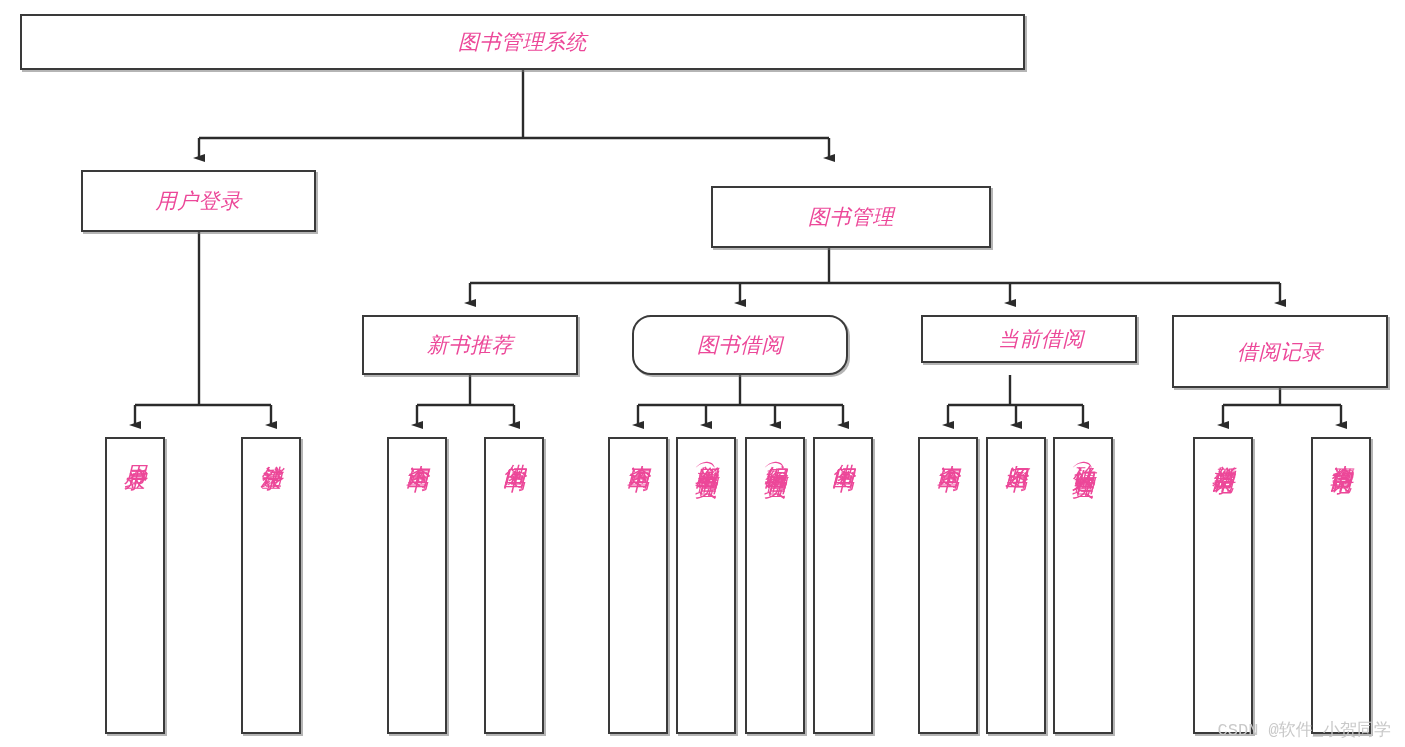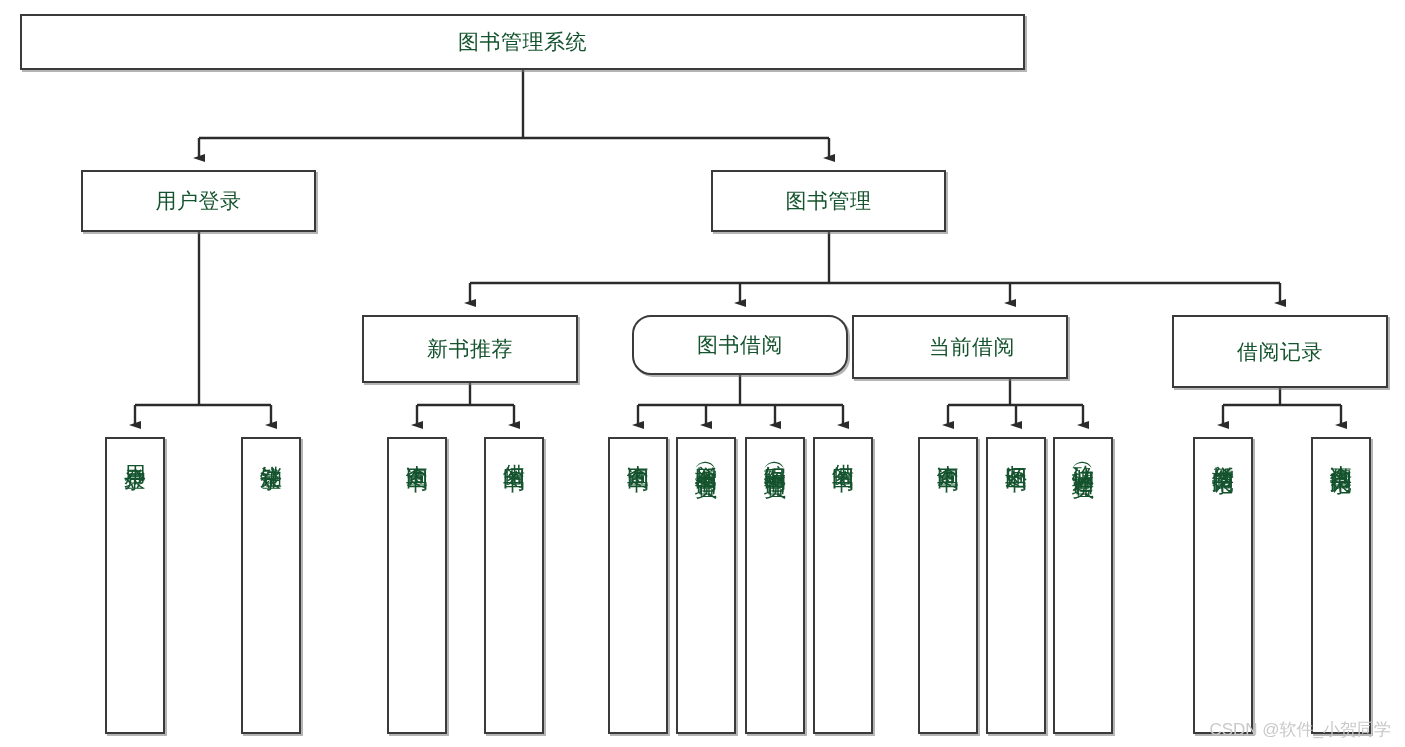--- a/index.html
+++ b/index.html
@@ -28,22 +28,23 @@
     box-shadow:2px 2px 0 rgba(120,120,120,0.55);
     display:flex;
     align-items:center;
     justify-content:center;
     z-index:2;
   }
   .node .label{
     display:block;
     text-align:center;
     line-height:1.22;
-    color:#14532d;
+    color:#ec4899;
     letter-spacing:0.5px;
+    font-style:italic;
   }
   .node.horizontal .label{
     writing-mode:horizontal-tb;
     font-size:21px;
   }
   .node.vertical{
     align-items:flex-start;
     justify-content:center;
     padding-top:8px;
   }
@@ -57,20 +58,21 @@
   }
   .watermark{
     position:absolute;
     right:14px;
     bottom:6px;
     font-size:17px;
     color:#c9c9c9;
     z-index:5;
     white-space:nowrap;
     pointer-events:none;
+    font-family:Liberation Mono, monospace;
   }
 </style>
 </head>
 <body>
 
 <div id="canvas">
   <svg id="edges" xmlns="http://www.w3.org/2000/svg">
     <defs>
       <marker id="arrow" markerWidth="12" markerHeight="12" refX="5" refY="6" orient="auto" markerUnits="userSpaceOnUse">
         <path d="M1,0 L9,0 L5,12 Z" fill="#2b2b2b"></path>
@@ -113,30 +115,30 @@
       </g>
   </svg>
 
   <div id="nodes">
       <div class="node horizontal" style="left: 20px; top: 14px; width: 1005px; height: 56px;">
         <span class="label">图书管理系统</span>
       </div>
       <div class="node horizontal" style="left: 81px; top: 170px; width: 235px; height: 62px;">
         <span class="label">用户登录</span>
       </div>
-      <div class="node horizontal" style="left: 711px; top: 170px; width: 235px; height: 62px;">
+      <div class="node horizontal" style="left: 711px; top: 186px; width: 280px; height: 62px;">
         <span class="label">图书管理</span>
       </div>
-      <div class="node horizontal" style="left: 362px; top: 315px; width: 216px; height: 68px;">
+      <div class="node horizontal" style="left: 362px; top: 315px; width: 216px; height: 60px;">
         <span class="label">新书推荐</span>
       </div>
       <div class="node horizontal" style="left: 632px; top: 315px; width: 216px; height: 60px; border-radius: 19px;">
         <span class="label">图书借阅</span>
       </div>
-      <div class="node horizontal" style="left: 852px; top: 315px; width: 216px; height: 64px; padding-left: 24px;">
+      <div class="node horizontal" style="left: 921px; top: 315px; width: 216px; height: 48px; padding-left: 24px;">
         <span class="label">当前借阅</span>
       </div>
       <div class="node horizontal" style="left: 1172px; top: 315px; width: 216px; height: 73px;">
         <span class="label">借阅记录</span>
       </div>
       <div class="node vertical" style="left: 105px; top: 437px; width: 60px; height: 297px;">
         <span class="label">用户登录</span>
       </div>
       <div class="node vertical" style="left: 241px; top: 437px; width: 60px; height: 297px;">
         <span class="label">注销登录</span>

